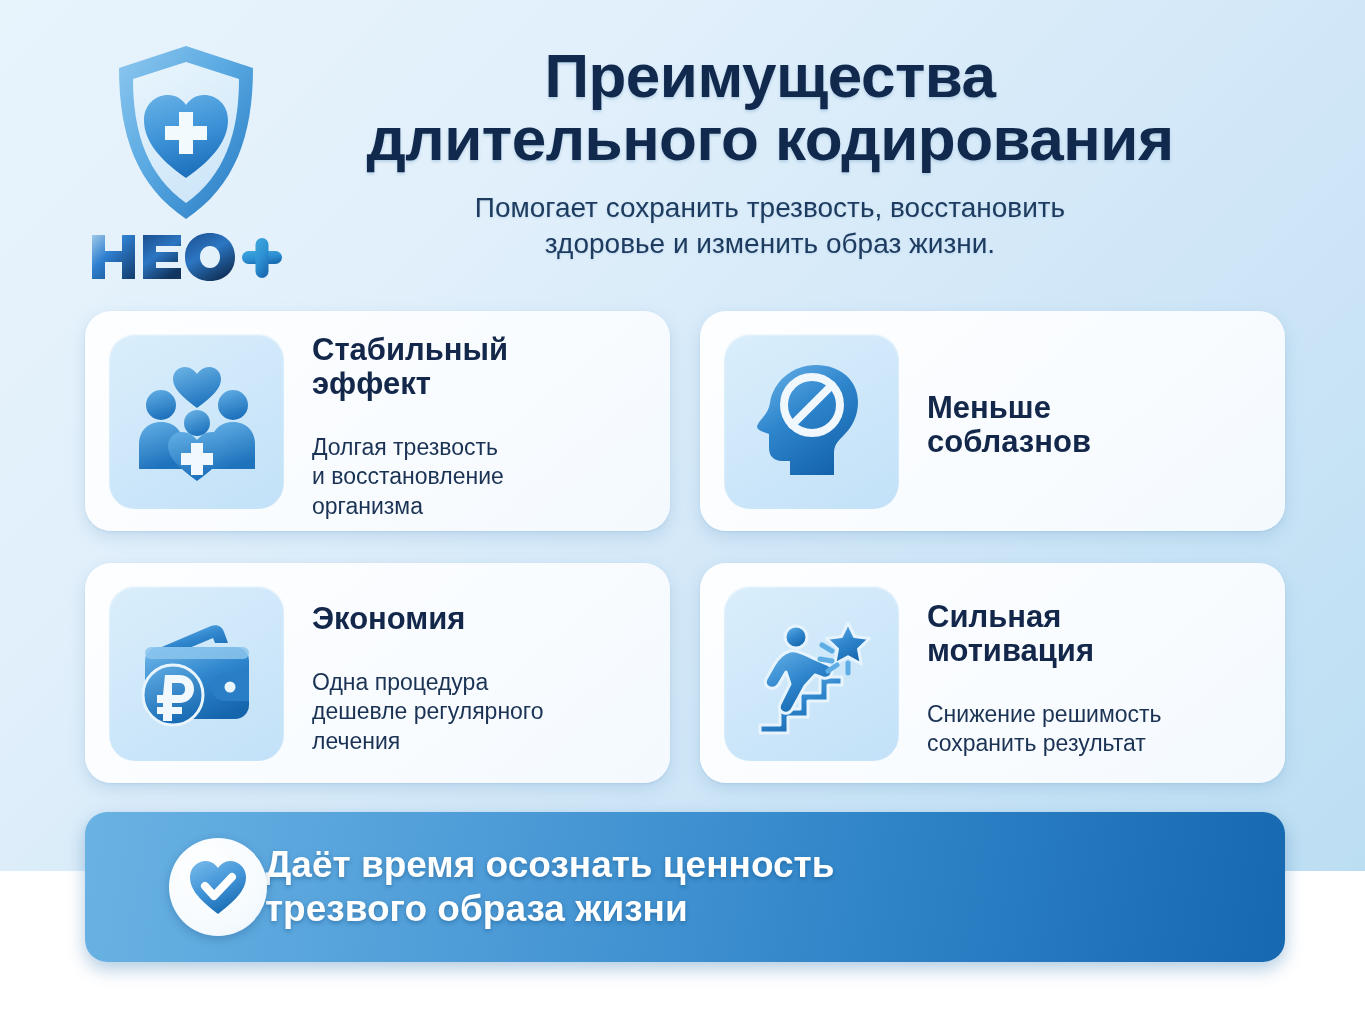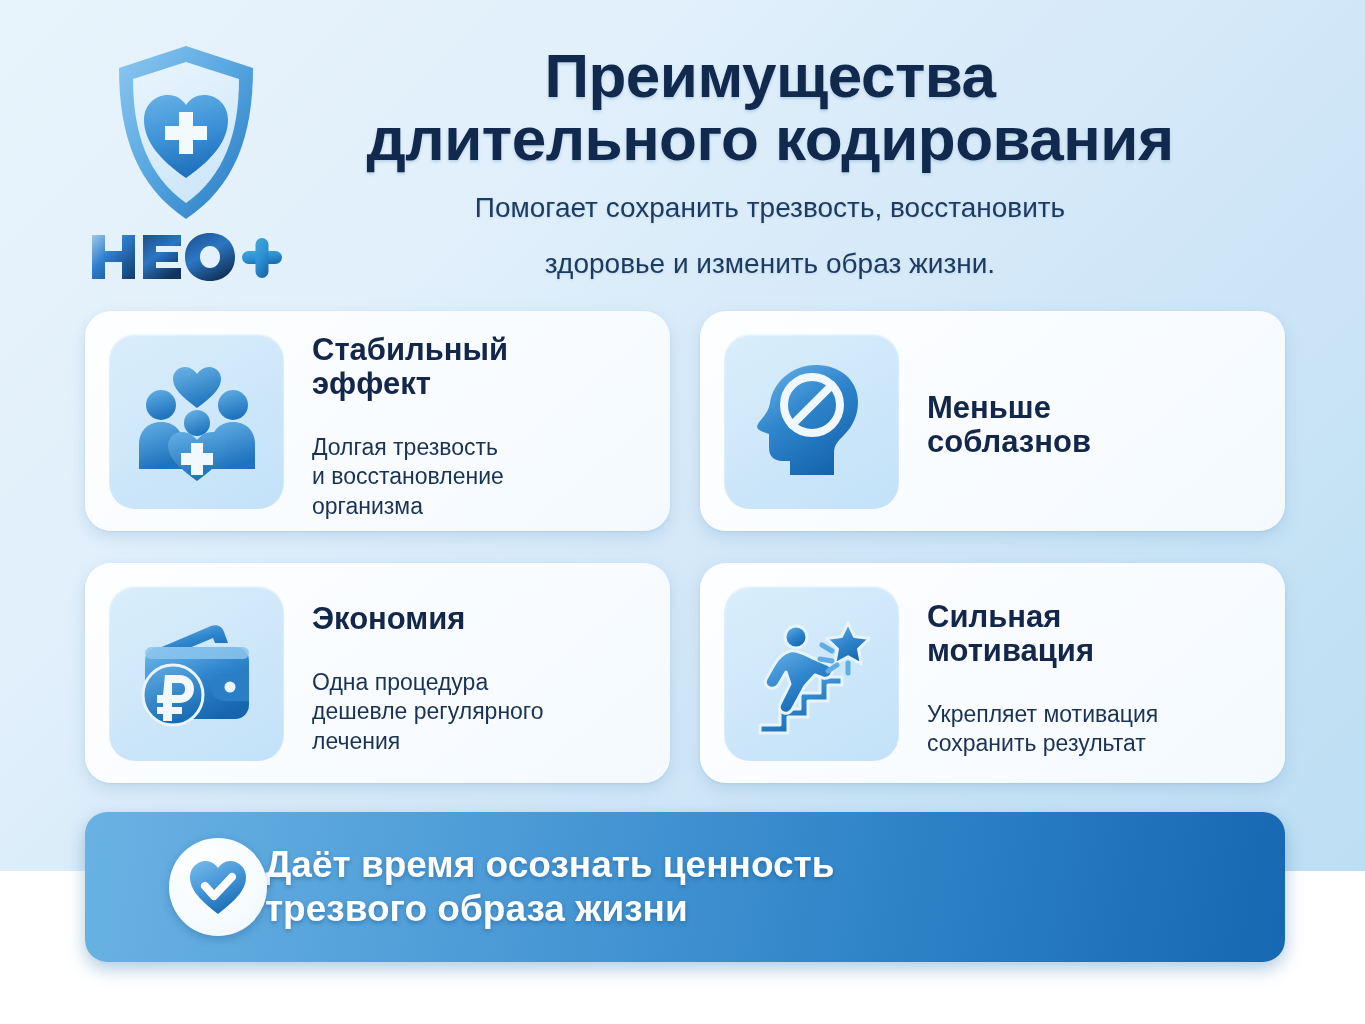--- a/index.html
+++ b/index.html
@@ -55,21 +55,21 @@
   }
   #main-title .t-line { display:block; }
   #subtitle {
     margin-top:20px;
     font-size:28px;
     line-height:1.28;
     color:#1d3a5f;
     font-weight:normal;
     text-shadow:0 1px 2px rgba(160,195,222,.5);
   }
-  #subtitle .s-line { display:block;margin-top:20px; }
+  #subtitle .s-line { display:block; }
 
   
   #cards {
     position:absolute;
     left:85px; top:311px;
     width:1200px;
     display:grid;
     grid-template-columns:585px 585px;
     grid-template-rows:220px 220px;
     column-gap:30px;
@@ -347,21 +347,21 @@
 
           <line x1="80" y1="42" x2="90" y2="48" stroke="#5eaee5" stroke-width="5" stroke-linecap="round"></line>
           <line x1="78" y1="56" x2="90" y2="58" stroke="#5eaee5" stroke-width="5" stroke-linecap="round"></line>
           <line x1="86" y1="68" x2="95" y2="62" stroke="#5eaee5" stroke-width="5" stroke-linecap="round"></line>
           <line x1="106" y1="70" x2="106" y2="60" stroke="#5eaee5" stroke-width="5" stroke-linecap="round"></line>
         </svg>
       </div>
       <div class="card-text">
         <div class="card-title">Сильная
 мотивация</div>
-        <div class="card-desc">Укрепляет мотивация
+        <div class="card-desc">Снижение решимость
 сохранить результат</div>
       </div>
     </div>
   </div>
 
   <div id="banner">
     <div id="banner-badge">
       <svg viewBox="0 0 62 62">
         <defs>
           <linearGradient id="bh" x1="0.1" y1="0" x2="0.6" y2="1">

